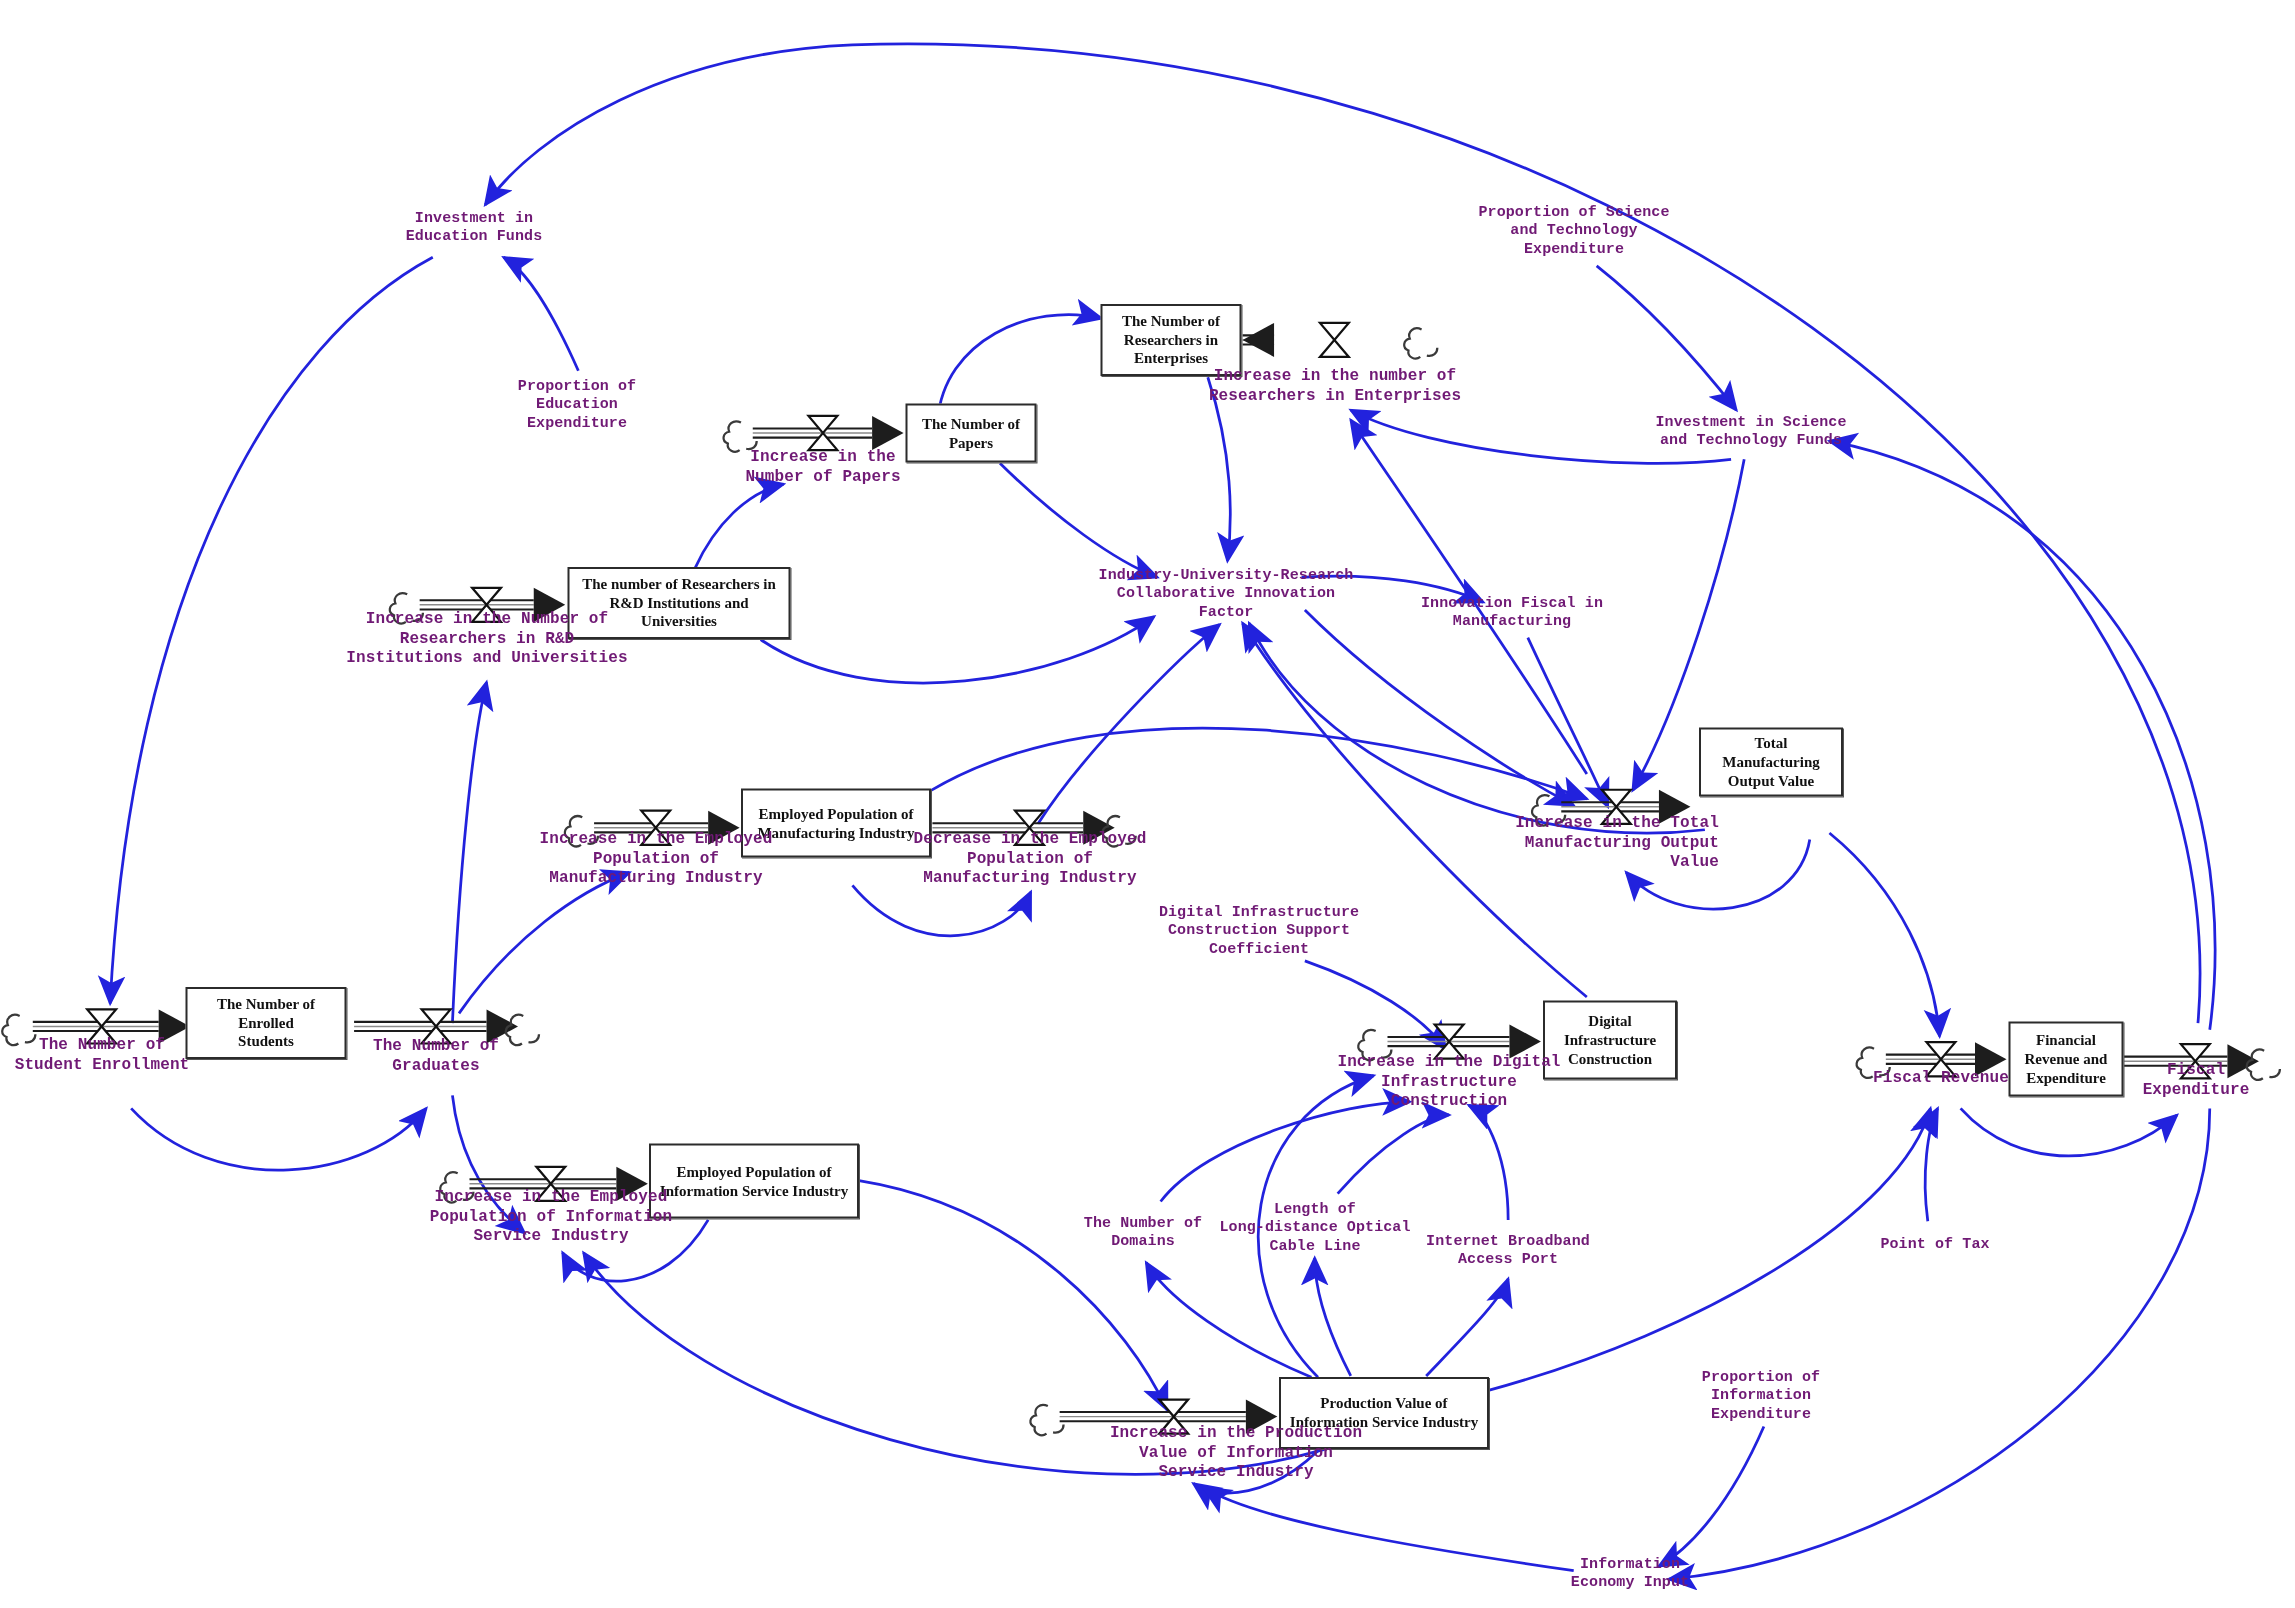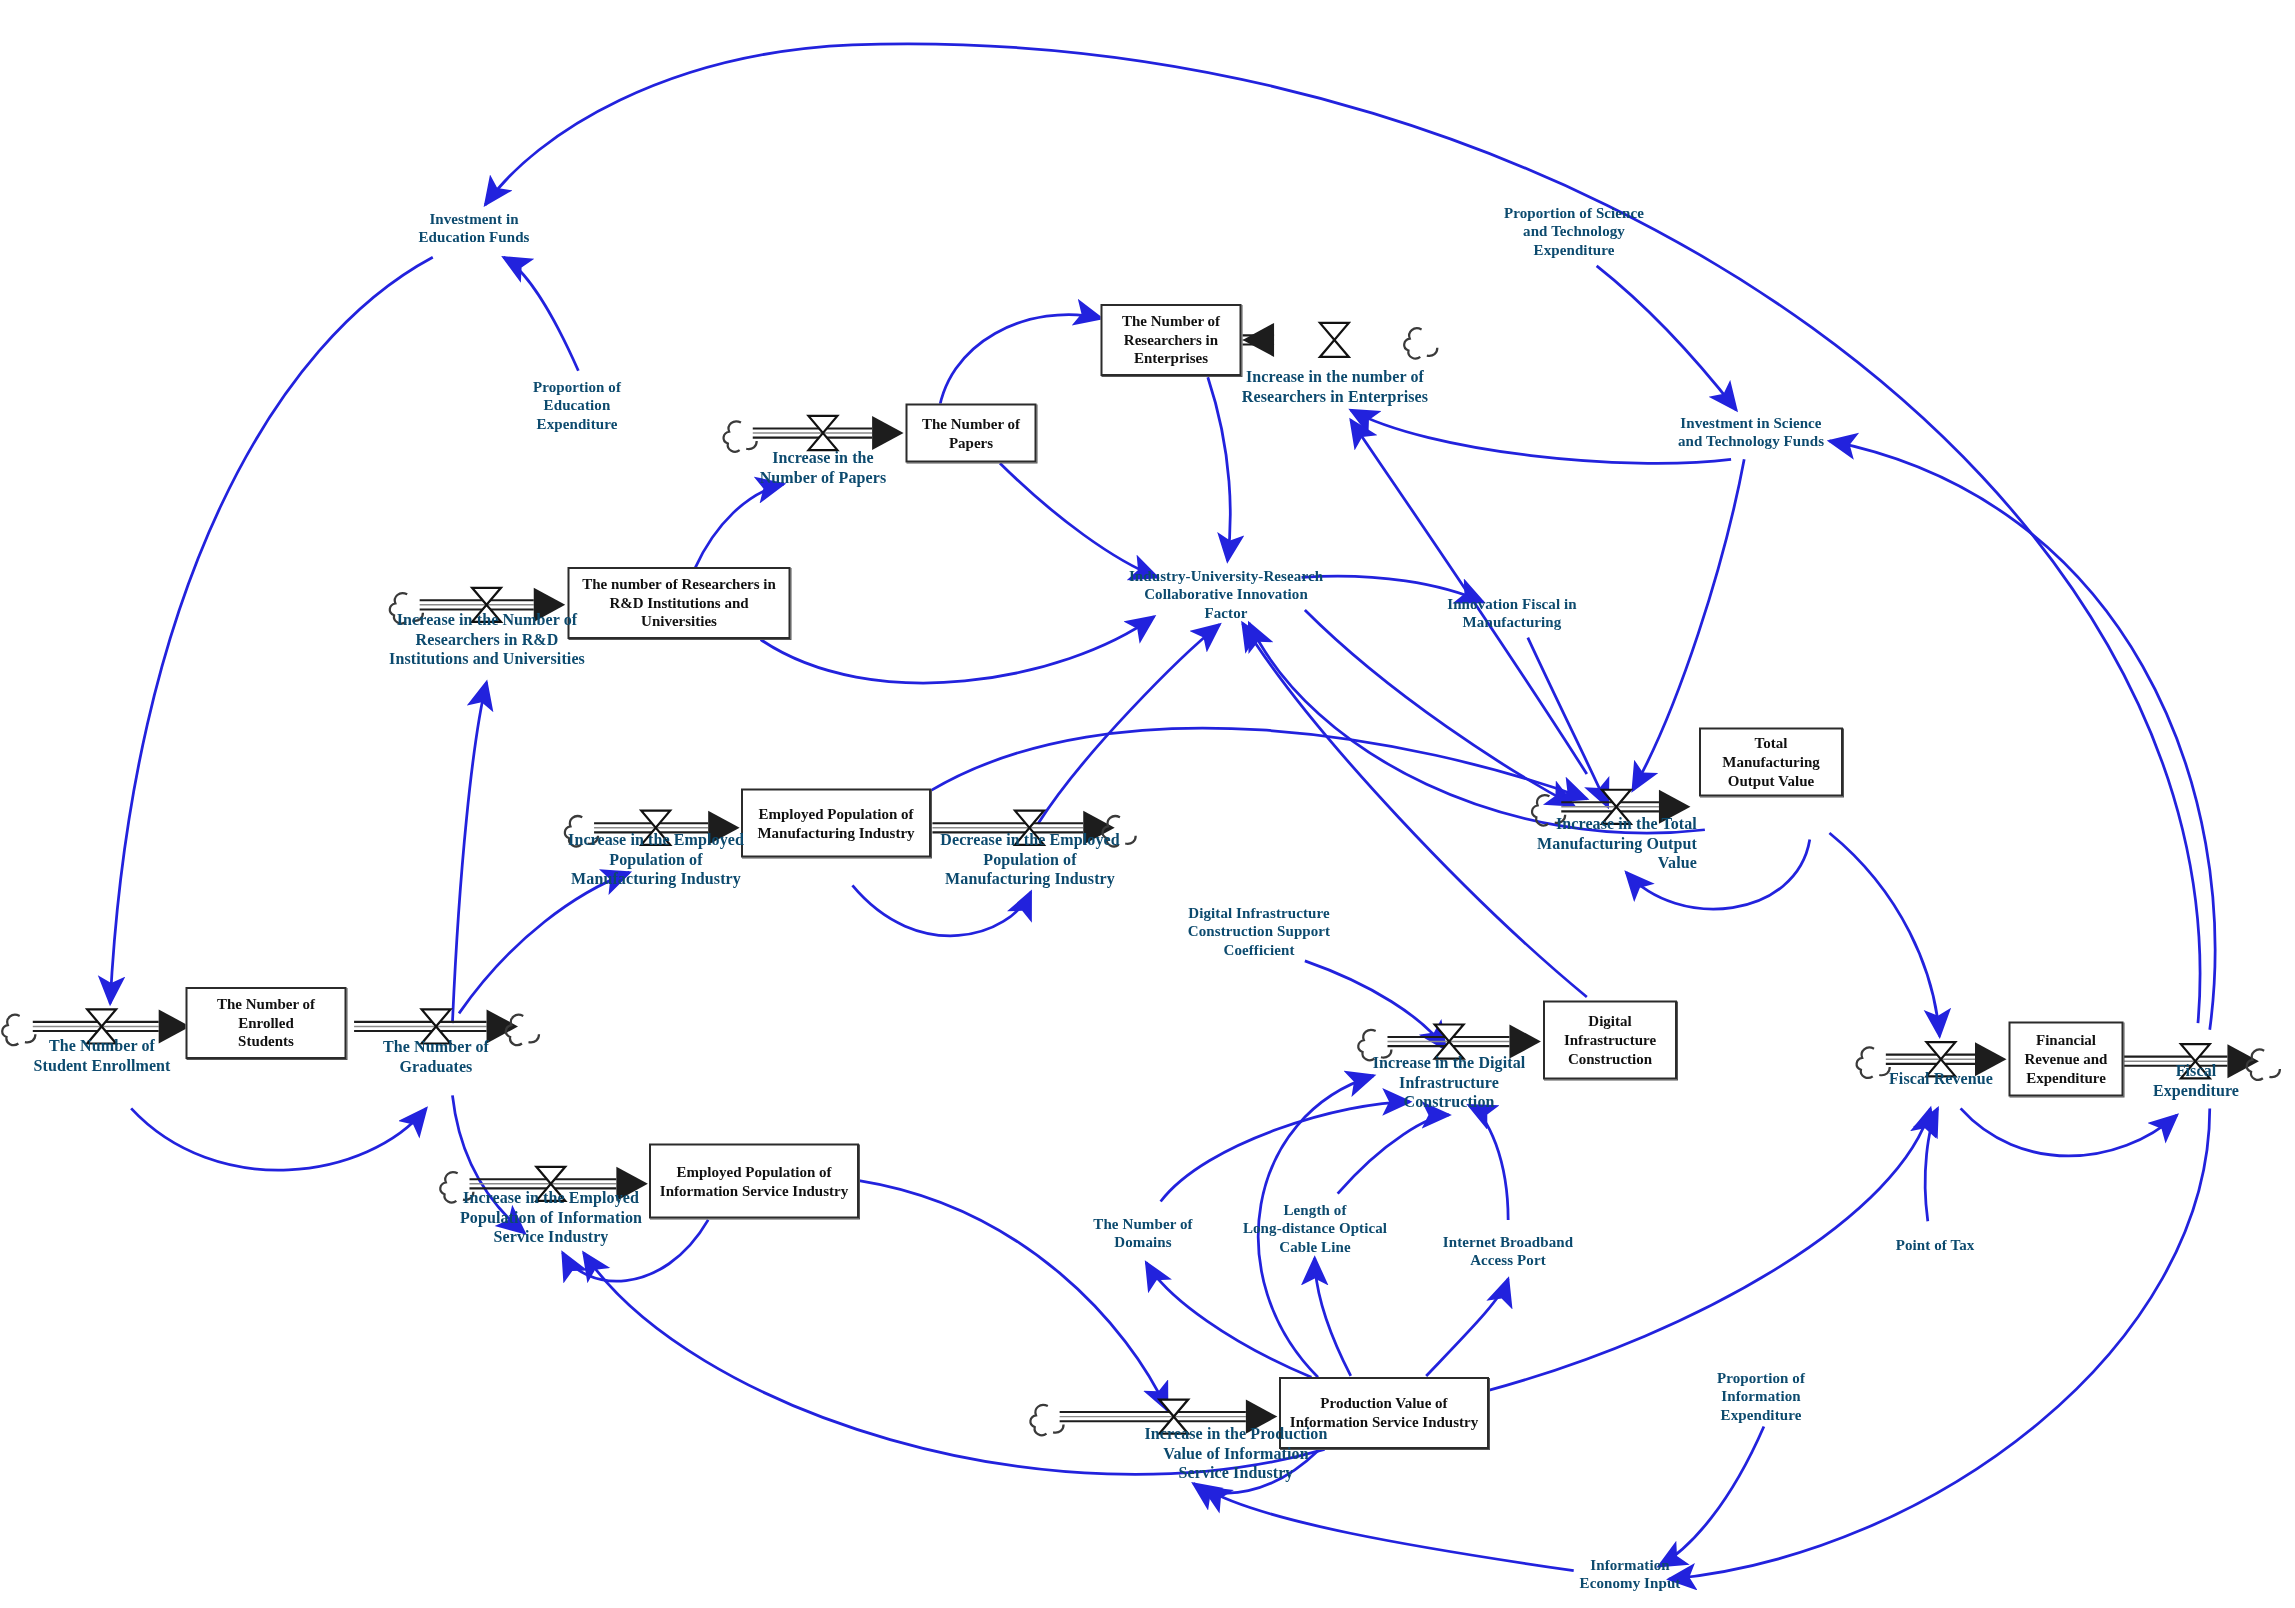--- a/index.html
+++ b/index.html
@@ -1,20 +1,20 @@
 <!DOCTYPE html>
 <html style="font-size:10.5px"><head>
 <meta charset="utf-8">
 <title>System Dynamics Stock and Flow Diagram</title>
 <style>
   html,body{margin:0;padding:0;background:#ffffff;}
   body{font-family:"Liberation Serif", serif;}
   #canvas{position:relative;width:2295px;height:1609px;background:#fff;overflow:hidden;}
   #wires{position:absolute;left:0;top:0;width:2295px;height:1609px;}
-  .node{position:absolute;transform:translate(-50%,-50%);text-align:center;color:#0c4a6e;line-height:1.22;white-space:pre-line;}
+  .node{position:absolute;transform:translate(-50%,-50%);text-align:center;color:#701a75;line-height:1.22;white-space:pre-line;font-family:Liberation Mono, monospace;}
   .aux{font-size:15px;font-weight:600;letter-spacing:0.1px;}
   .rate{font-size:16px;font-weight:600;letter-spacing:0.1px;}
   .stock{position:absolute;transform:translate(-50%,-50%);background:#fff;border:2px solid #2b2b2b;
          box-shadow:1px 1px 0 #555;display:flex;align-items:center;justify-content:center;
          text-align:center;font-size:15px;font-weight:600;color:#111;padding:3.9px 6.6px;box-sizing:border-box;line-height:1.25;white-space:pre-line;}
 </style>
 </head>
 <body>
 
 <div id="canvas">

